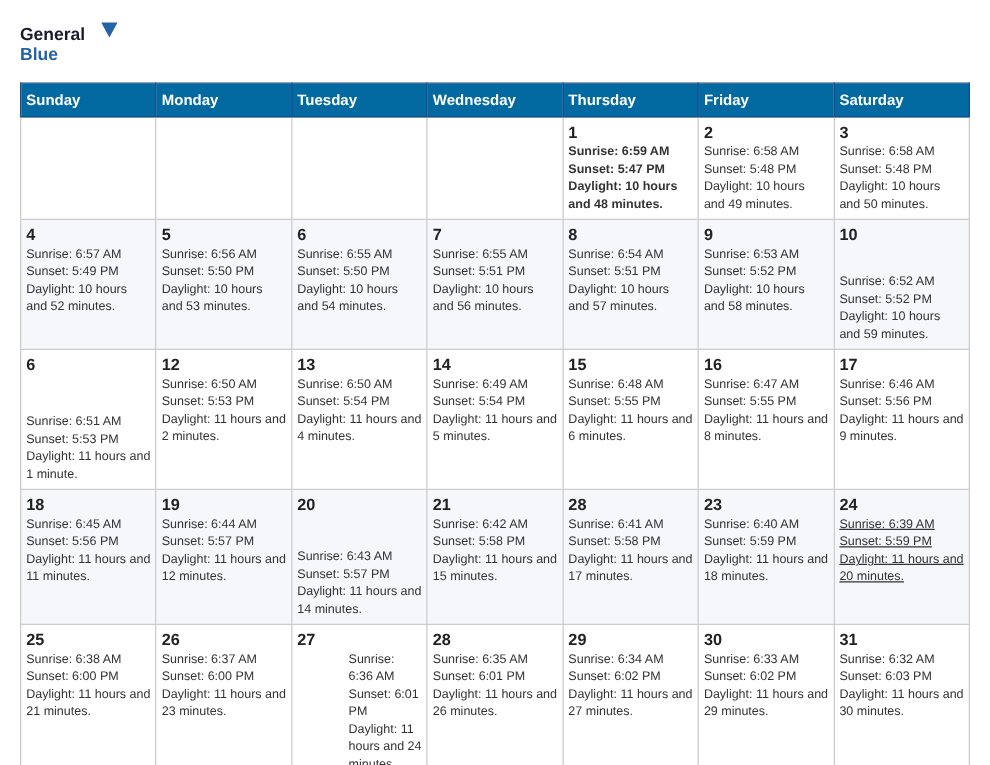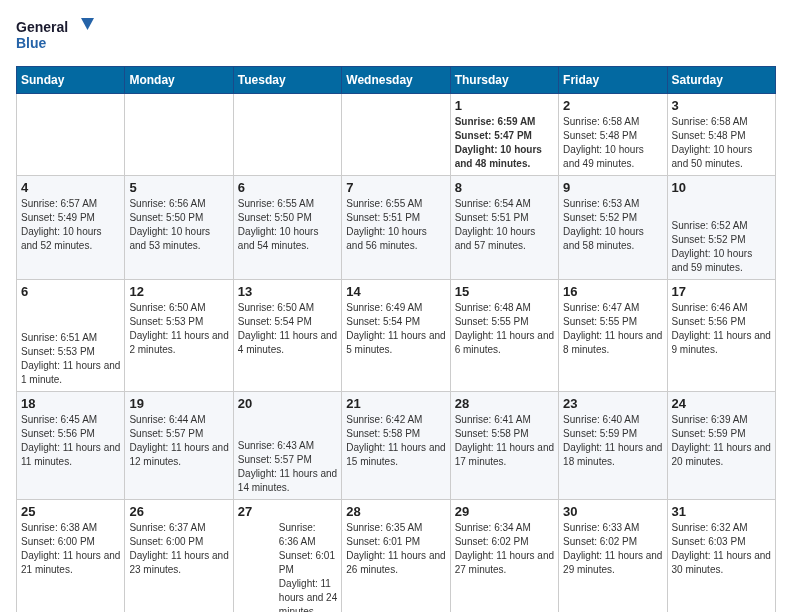--- a/index.html
+++ b/index.html
@@ -247,21 +247,21 @@
 Daylight: 11 hours and 17 minutes.</div>
         </td>
         <td>
           <span class="day-number">23</span>
           <div class="day-info" style="white-space: pre-line;">Sunrise: 6:40 AM
 Sunset: 5:59 PM
 Daylight: 11 hours and 18 minutes.</div>
         </td>
         <td>
           <span class="day-number">24</span>
-          <div class="day-info" style="white-space: pre-line;">Sunrise: 6:39 AM
+          <div class="day-info" style="white-space: pre-line; text-decoration: underline;">Sunrise: 6:39 AM
 Sunset: 5:59 PM
 Daylight: 11 hours and 20 minutes.</div>
         </td>
       </tr>
       <tr>
         <td>
           <span class="day-number">25</span>
           <div class="day-info" style="white-space: pre-line;">Sunrise: 6:38 AM
 Sunset: 6:00 PM
 Daylight: 11 hours and 21 minutes.</div>

